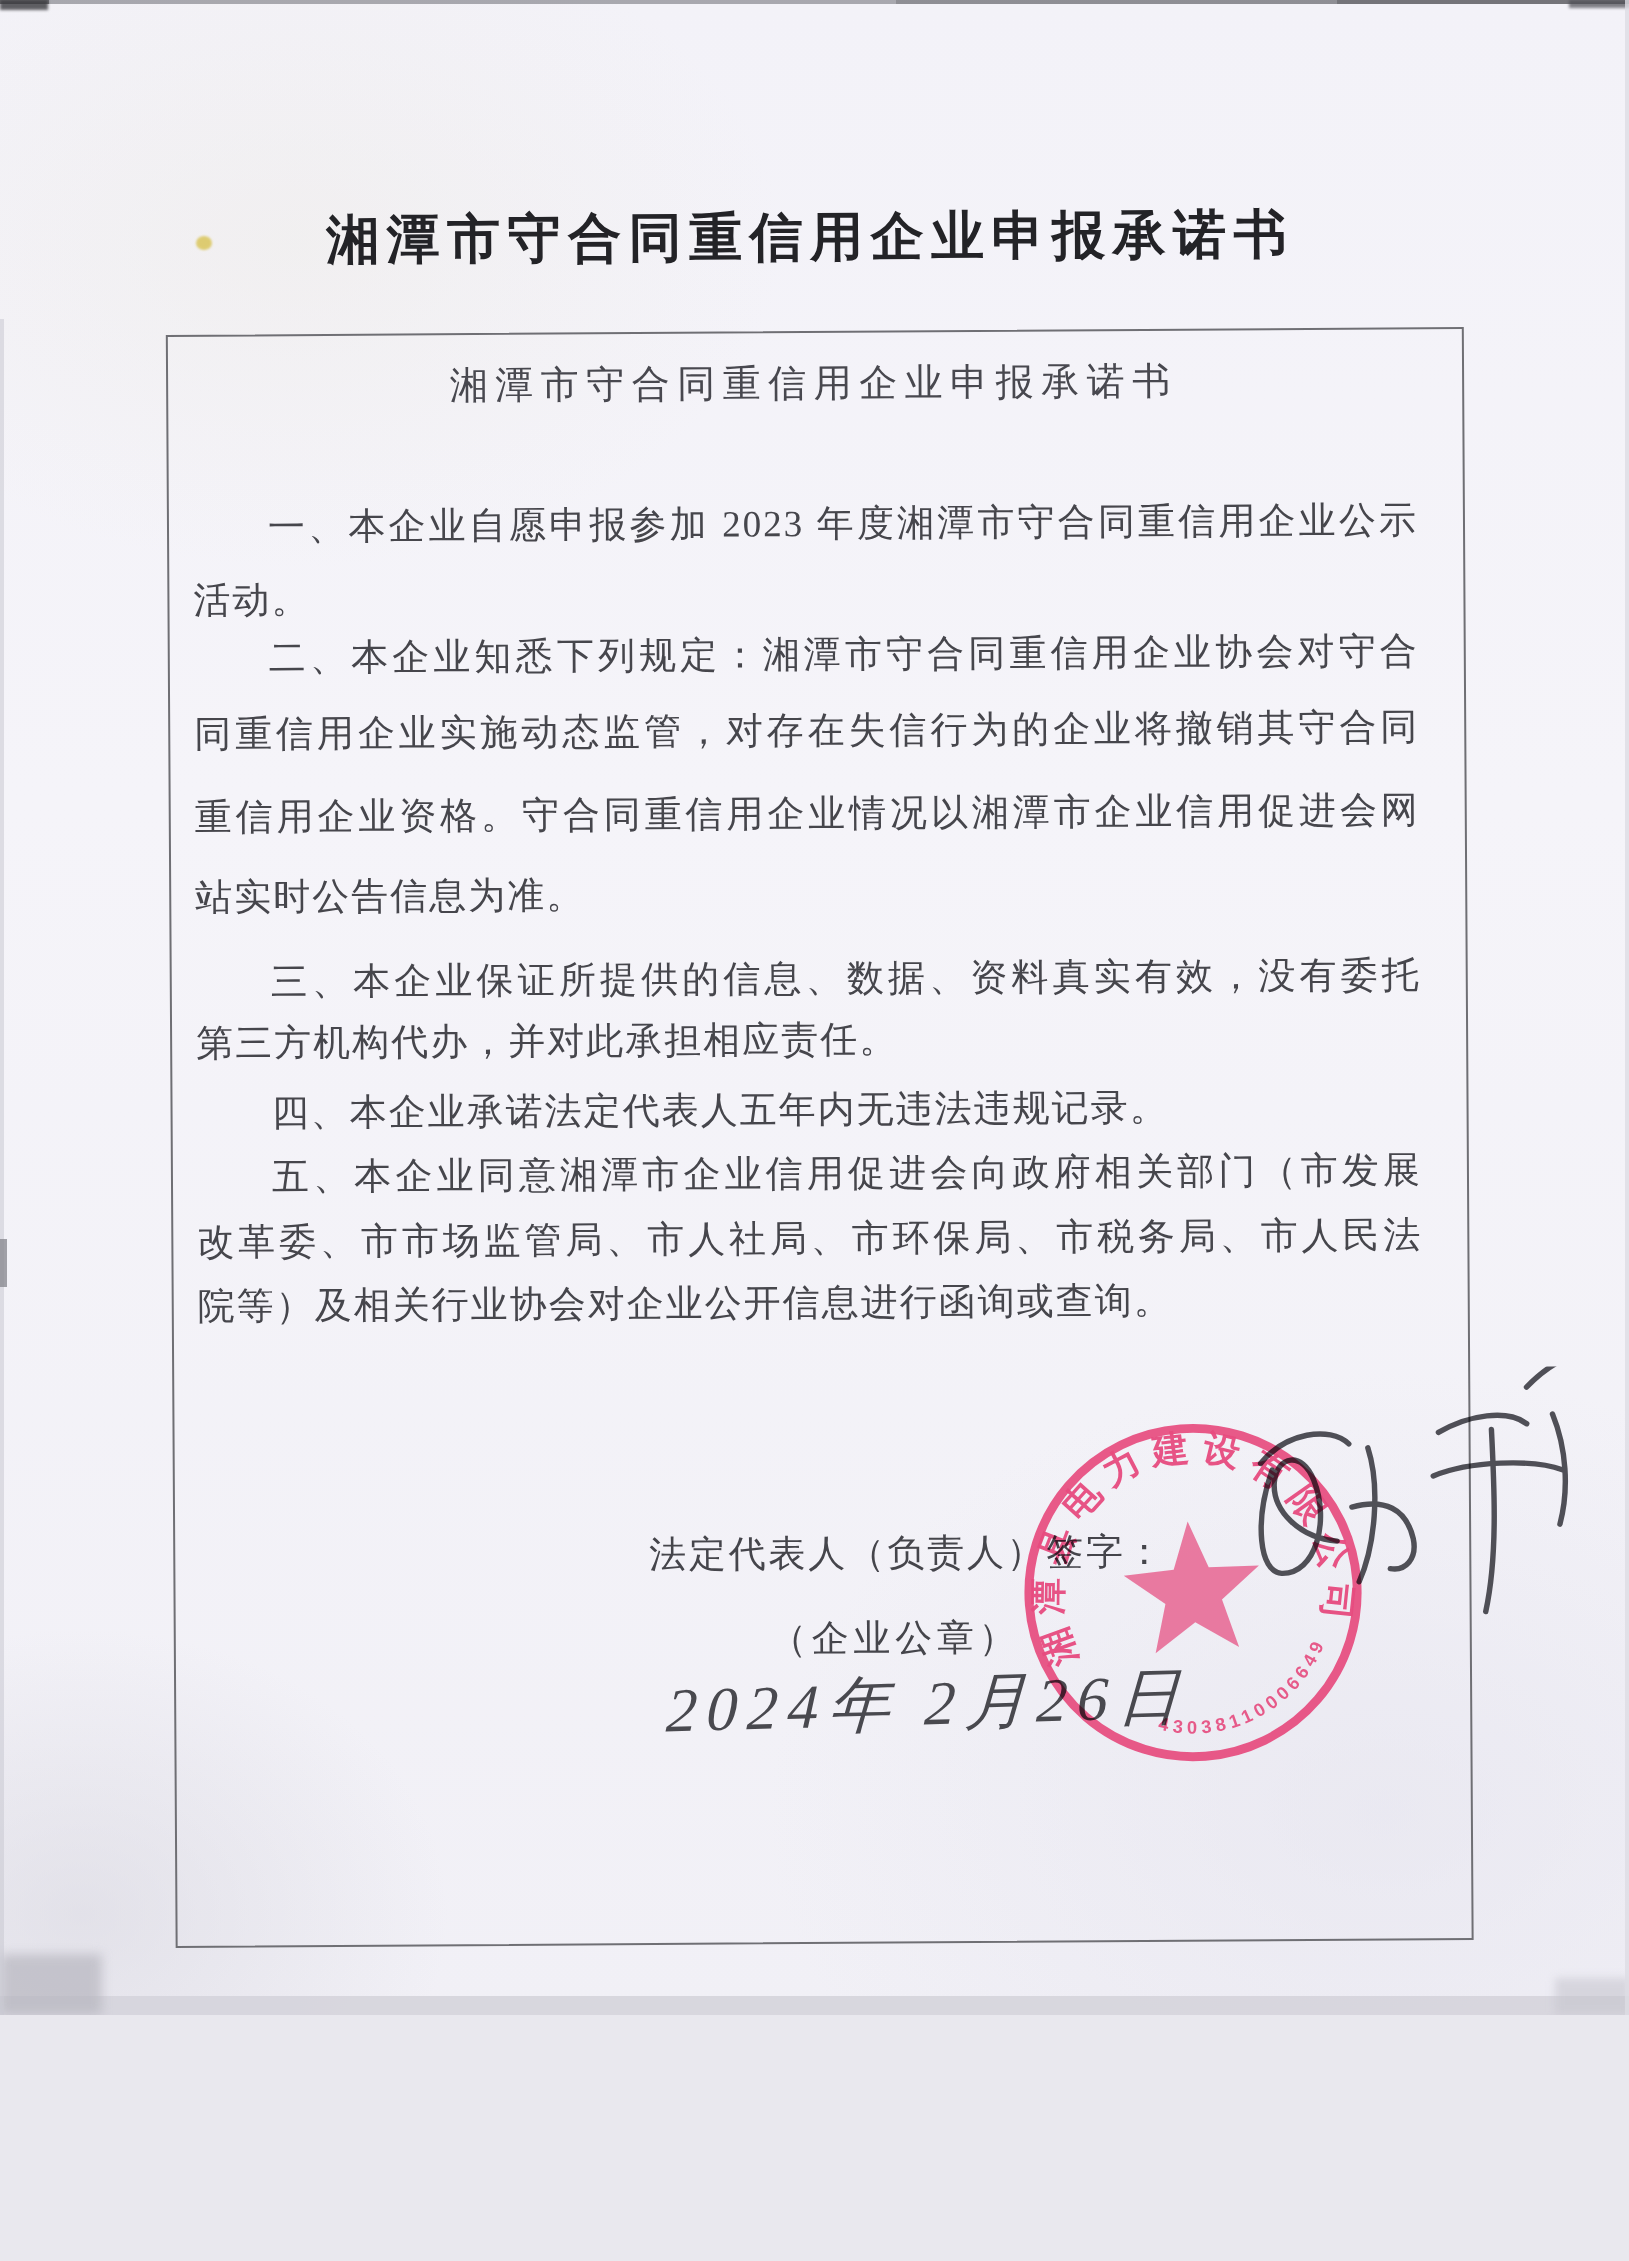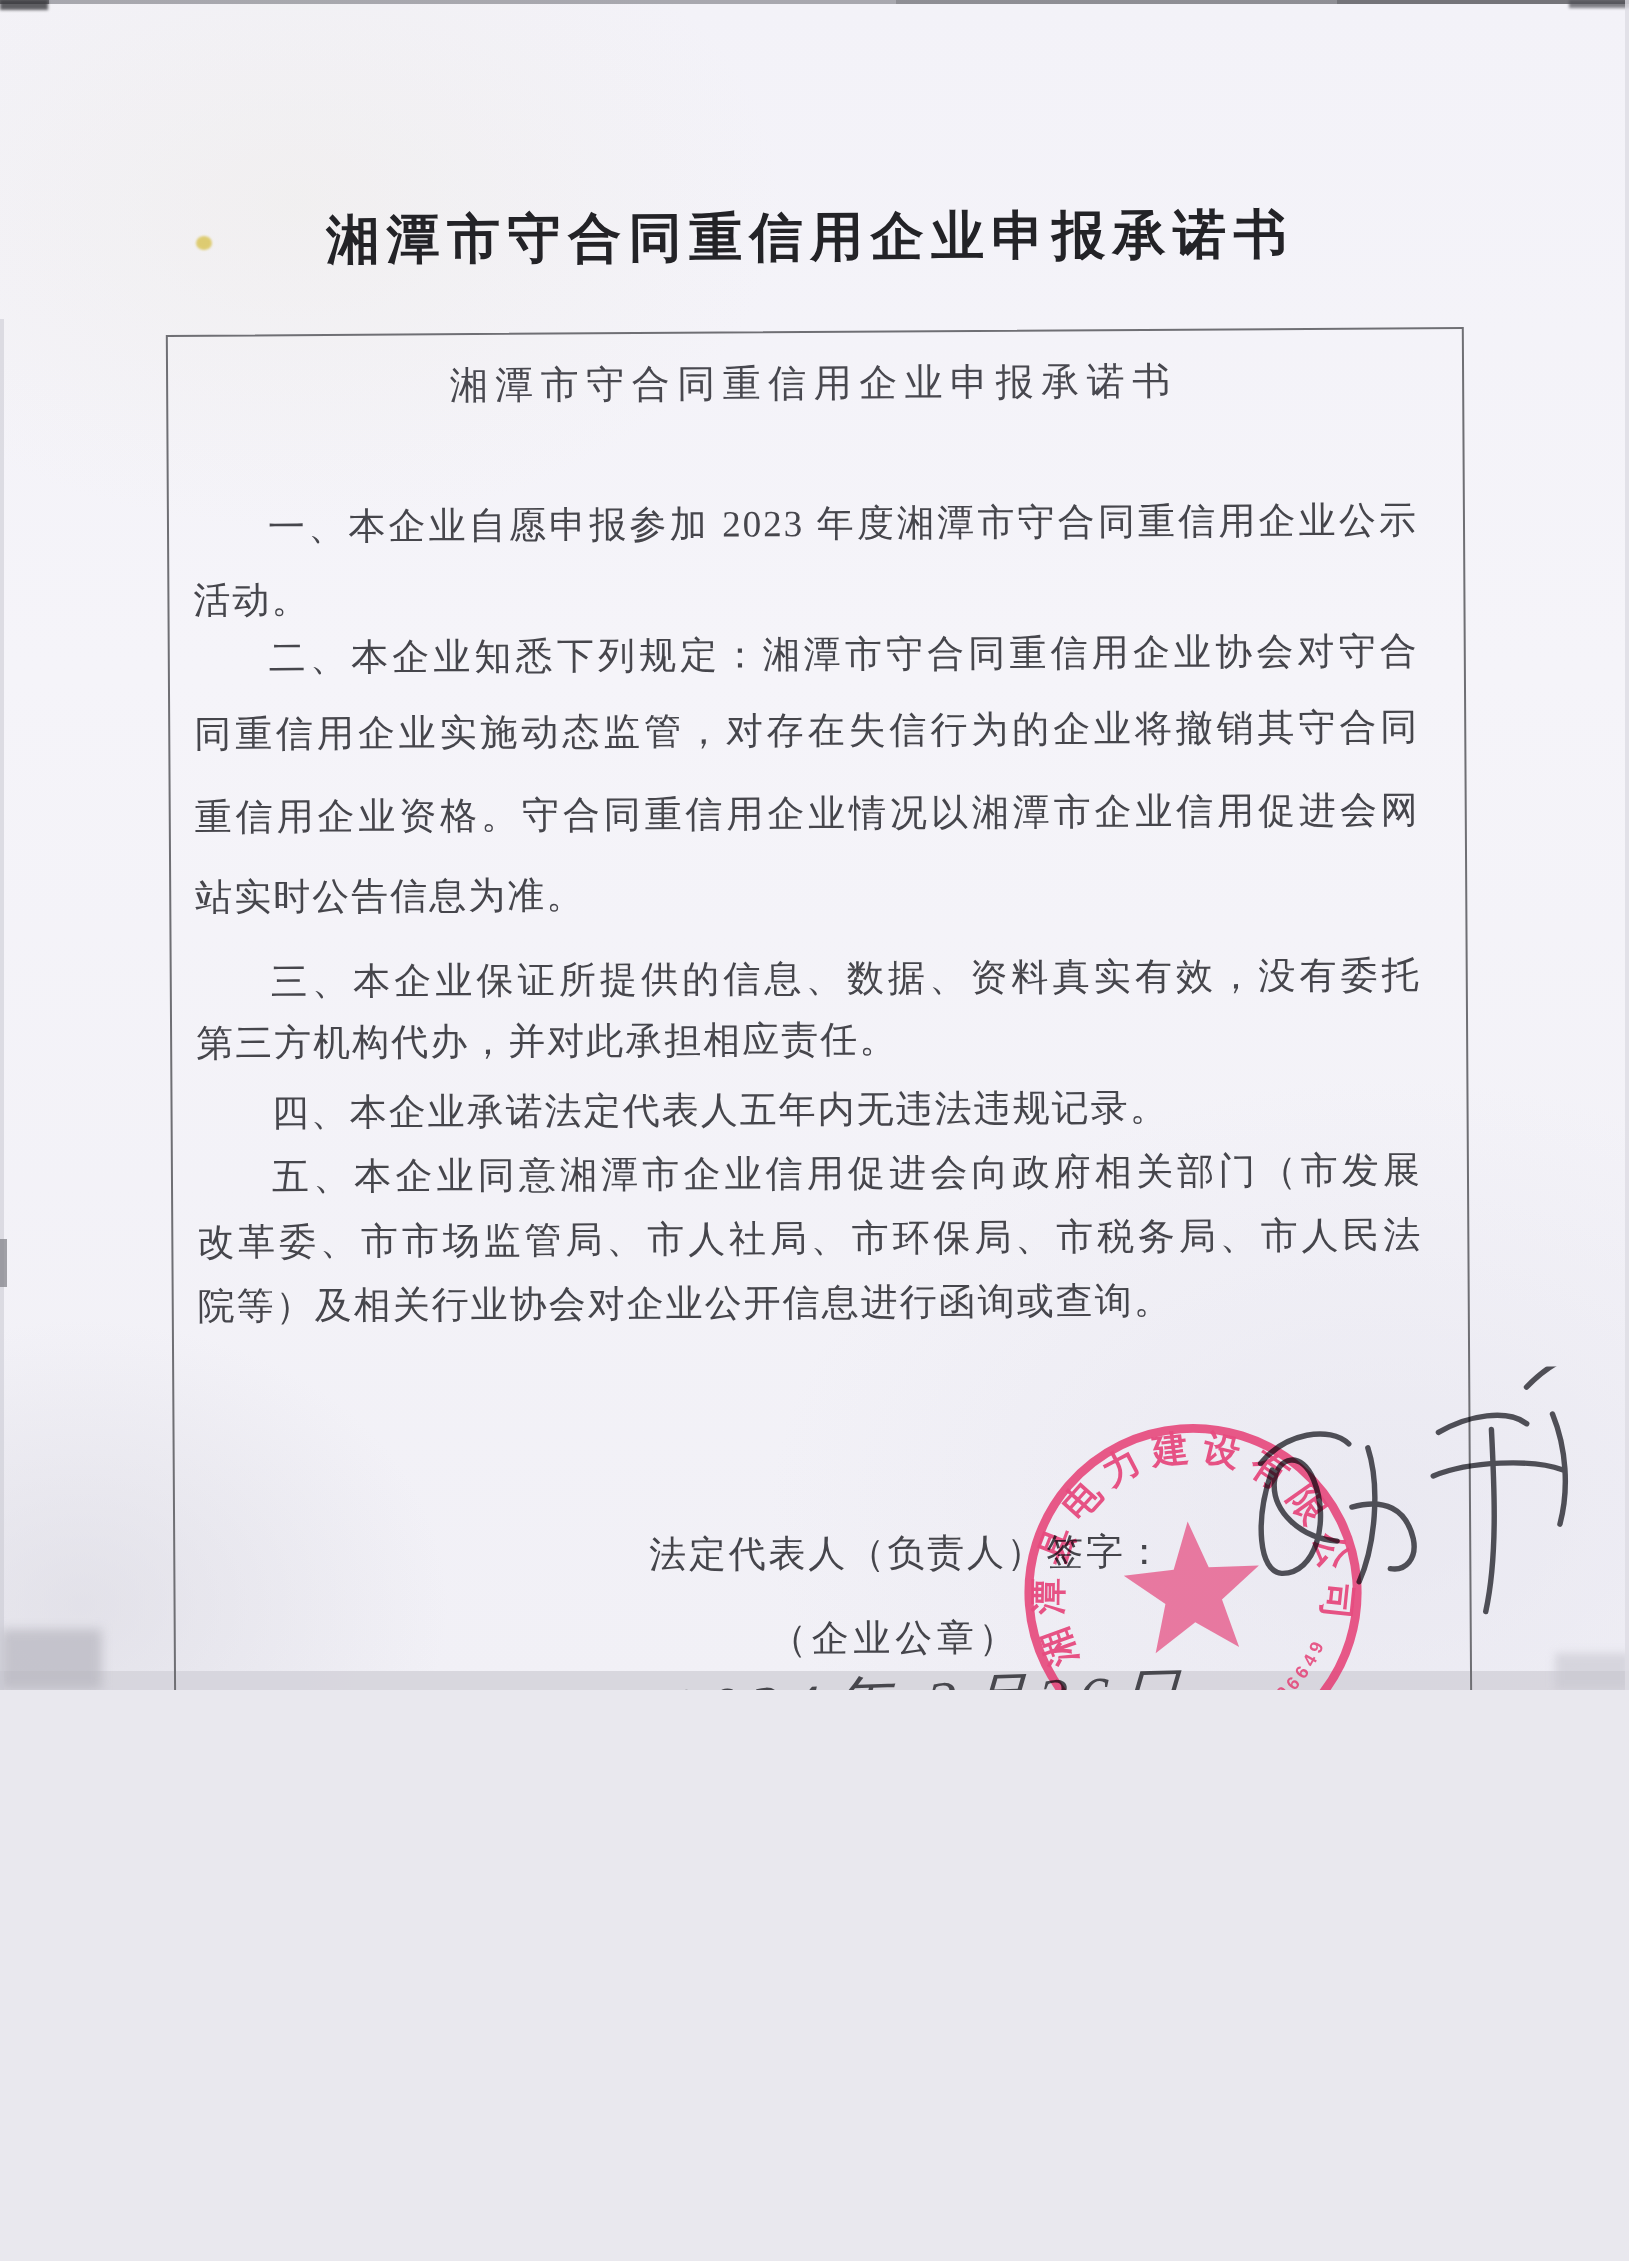--- a/index.html
+++ b/index.html
@@ -1,18 +1,18 @@
 <!DOCTYPE html>
 <html style="font-size:11px"><head>
 <meta charset="utf-8">
 <style>
   html,body{margin:0;padding:0;background:#e9e8ee;}
   .page{
     position:relative;
-    width:1630px;height:1690px;
+    width:1630px;height:2015px;
     overflow:hidden;
     background:
       radial-gradient(815px 543px at 18% 12%, rgba(236,233,225,.35), transparent 60%),
       radial-gradient(950px 679px at 85% 90%, rgba(226,225,236,.5), transparent 65%),
       radial-gradient(611px 475px at 5% 95%, rgba(214,213,222,.55), transparent 60%),
       linear-gradient(180deg,#f3f2f8 0%, #f5f4f9 40%, #f1f0f6 100%);
     font-family:"Liberation Serif","DejaVu Serif",serif;
   }
   
   .edge-top{position:absolute;left:0;top:0;width:100%;height:4.1px;

